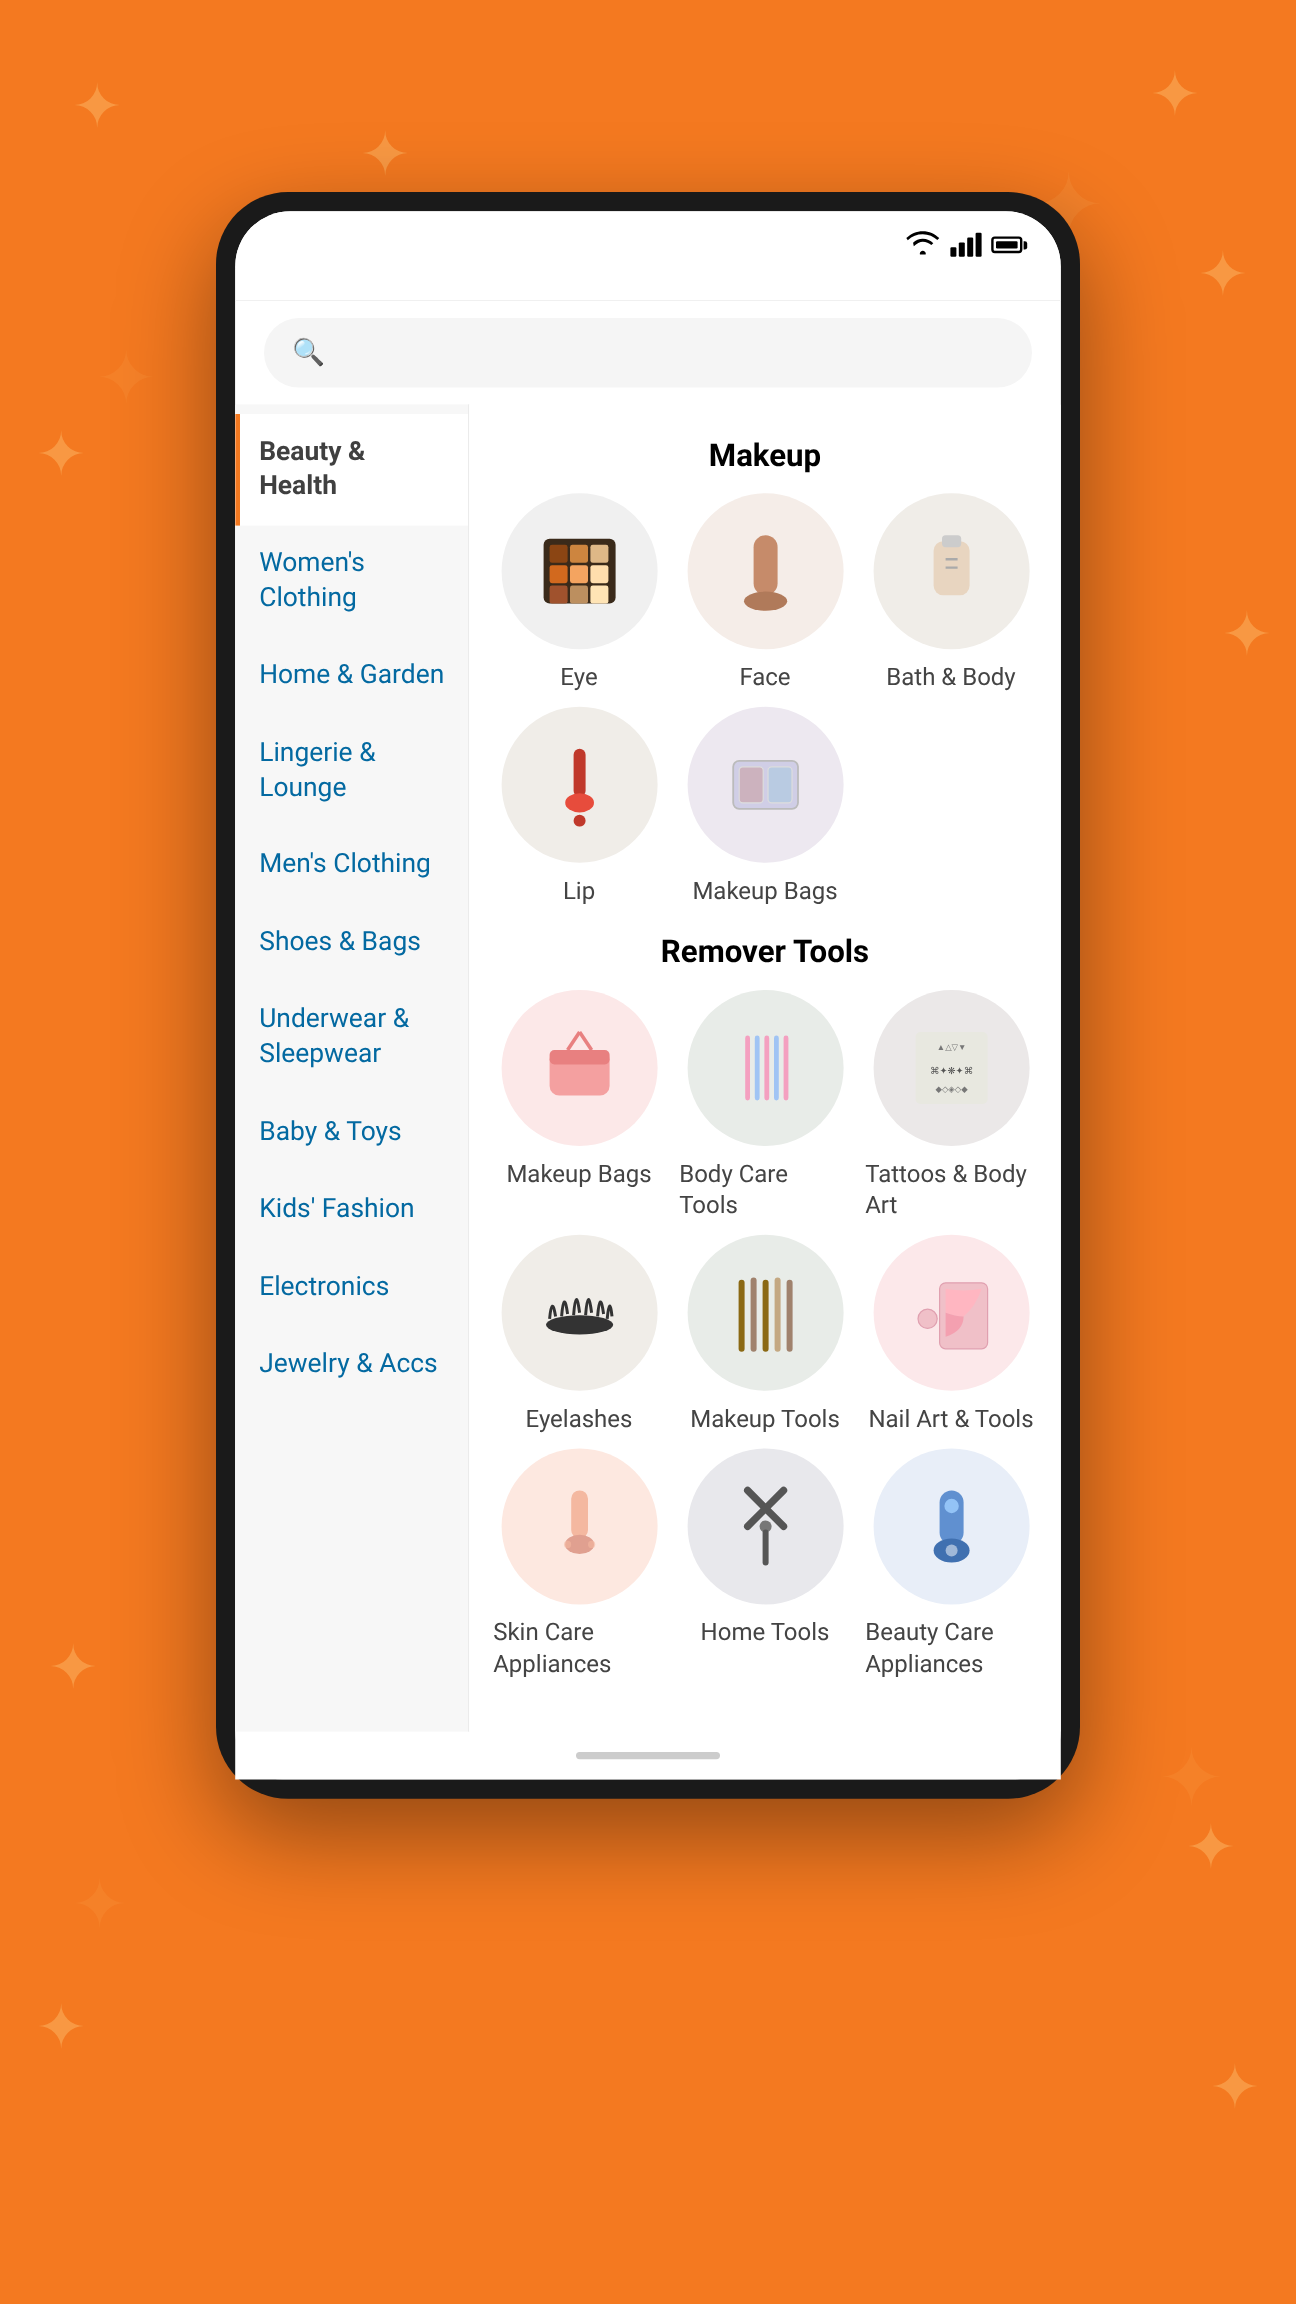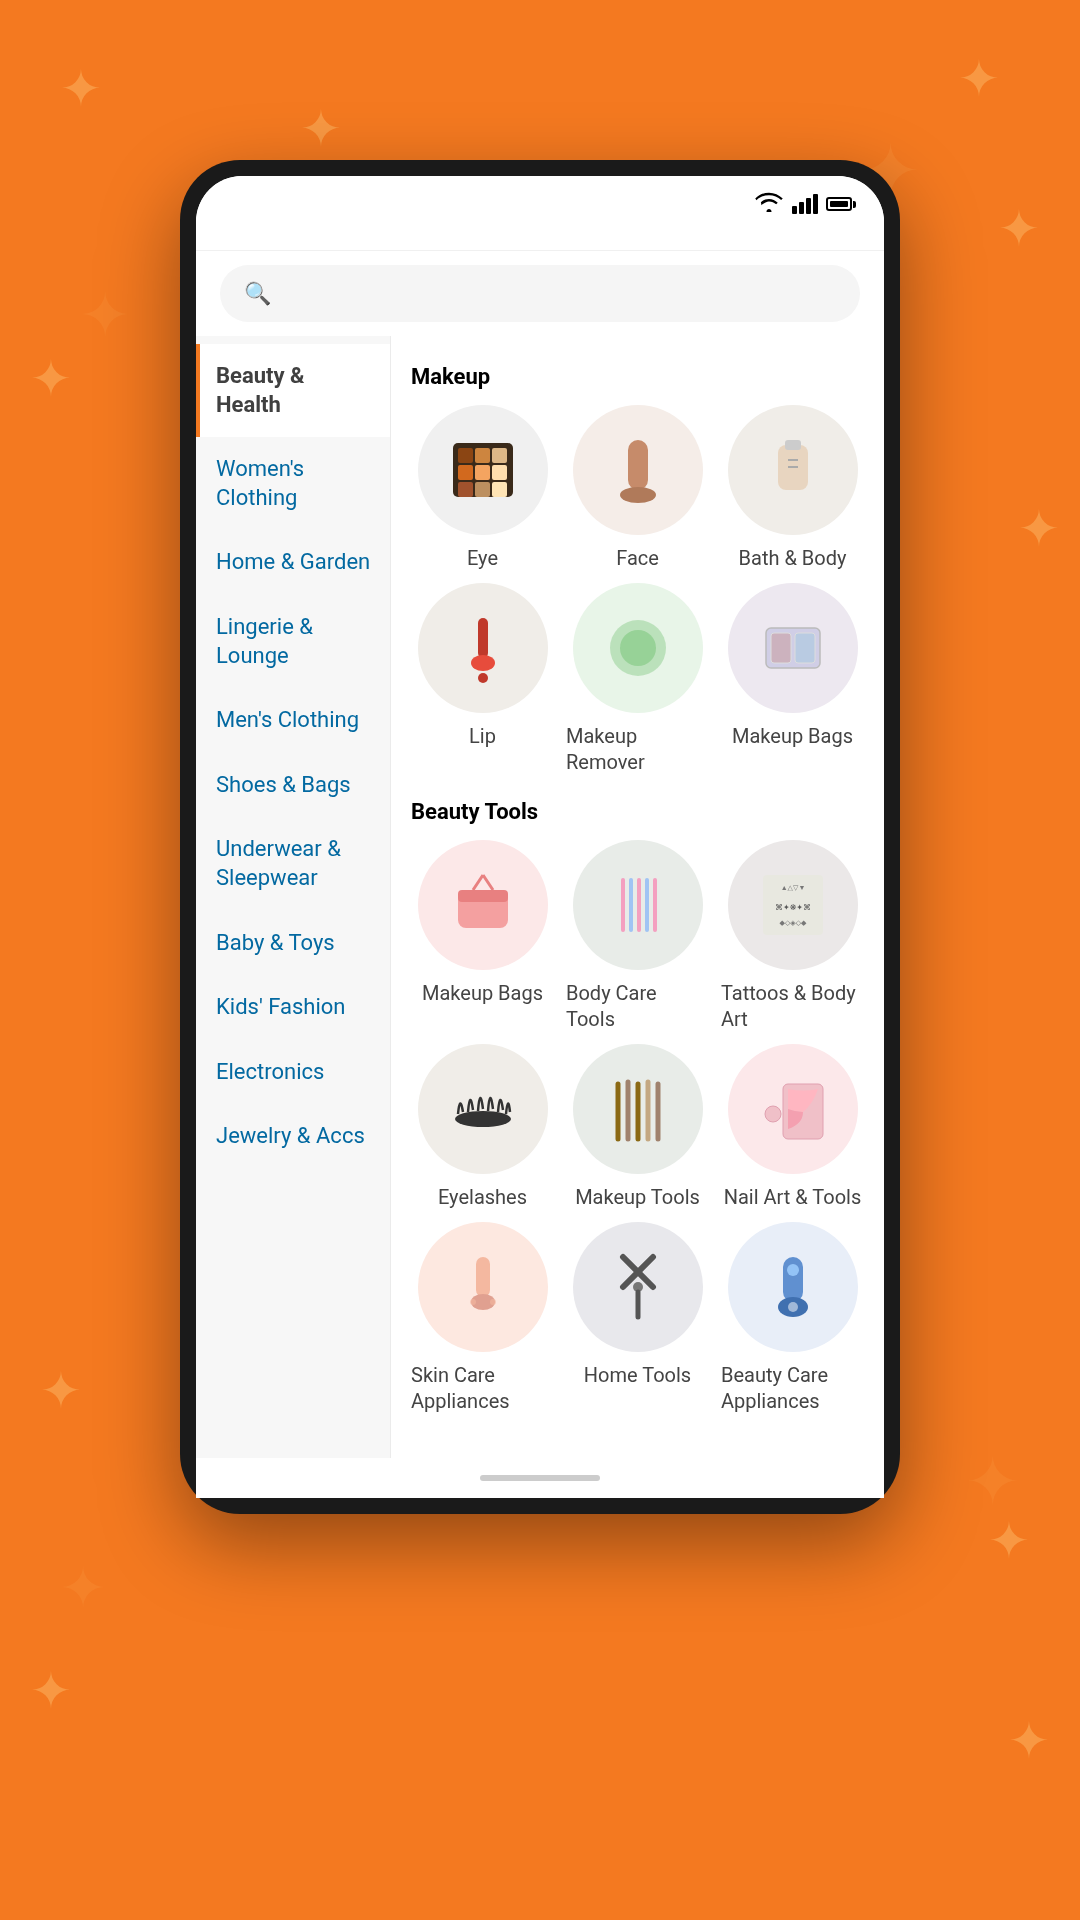--- a/index.html
+++ b/index.html
@@ -157,25 +157,26 @@
 
     
     .content-area {
       flex: 1;
       padding: 20px 20px;
       overflow-y: auto;
       background: #fff;
     }
 
     .section-title {
-      font-size: 22px;
+      font-size: 26px;
       font-weight: 700;
       color: #000;
       margin-bottom: 16px;
       margin-top: 8px;
+      text-align: center;
     }
 
     .category-grid {
       display: grid;
       grid-template-columns: repeat(3, 1fr);
       gap: 12px;
       margin-bottom: 24px;
     }
 
     .category-item {
@@ -377,40 +378,31 @@
                 <div class="category-circle circle-lip">
                   <svg width="70" height="70" viewBox="0 0 70 70">
                     <rect x="30" y="5" width="10" height="40" rx="5" fill="#c0392b"></rect>
                     <ellipse cx="35" cy="50" rx="12" ry="8" fill="#e74c3c"></ellipse>
                     <circle cx="35" cy="65" r="5" fill="#c0392b"></circle>
                   </svg>
                 </div>
                 <div class="category-label">Lip</div>
               </div>
               <div class="category-item">
-                <div class="category-circle circle-remover">
-                  <svg width="70" height="70" viewBox="0 0 70 70">
-                    <circle cx="35" cy="35" r="28" fill="#a8d8a8" opacity="0.7"></circle>
-                    <circle cx="35" cy="35" r="18" fill="#7ec87e" opacity="0.6"></circle>
-                  </svg>
-                </div>
-                <div class="category-label">Makeup Remover</div>
-              </div>
-              <div class="category-item">
                 <div class="category-circle circle-sets">
                   <svg width="70" height="70" viewBox="0 0 70 70">
                     <rect x="8" y="15" width="54" height="40" rx="5" fill="rgba(180,180,220,0.5)" stroke="#bbb" stroke-width="1.5"></rect>
                     <rect x="13" y="20" width="20" height="30" rx="3" fill="rgba(200,150,150,0.5)" stroke="#ddd" stroke-width="1"></rect>
                     <rect x="37" y="20" width="20" height="30" rx="3" fill="rgba(150,200,220,0.4)" stroke="#ddd" stroke-width="1"></rect>
                   </svg>
                 </div>
                 <div class="category-label">Makeup Bags</div>
               </div>
             </div>
-            <div class="section-title">Beauty Tools</div>
+            <div class="section-title">Remover Tools</div>
             <div class="category-grid">
               <div class="category-item">
                 <div class="category-circle circle-bags">
                   <svg width="70" height="70" viewBox="0 0 70 70">
                     <rect x="10" y="20" width="50" height="38" rx="8" fill="#f4a0a0"></rect>
                     <rect x="10" y="20" width="50" height="12" rx="4" fill="#e88080"></rect>
                     <line x1="35" y1="5" x2="25" y2="20" stroke="#e88080" stroke-width="3"></line>
                     <line x1="35" y1="5" x2="45" y2="20" stroke="#e88080" stroke-width="3"></line>
                   </svg>
                 </div>

